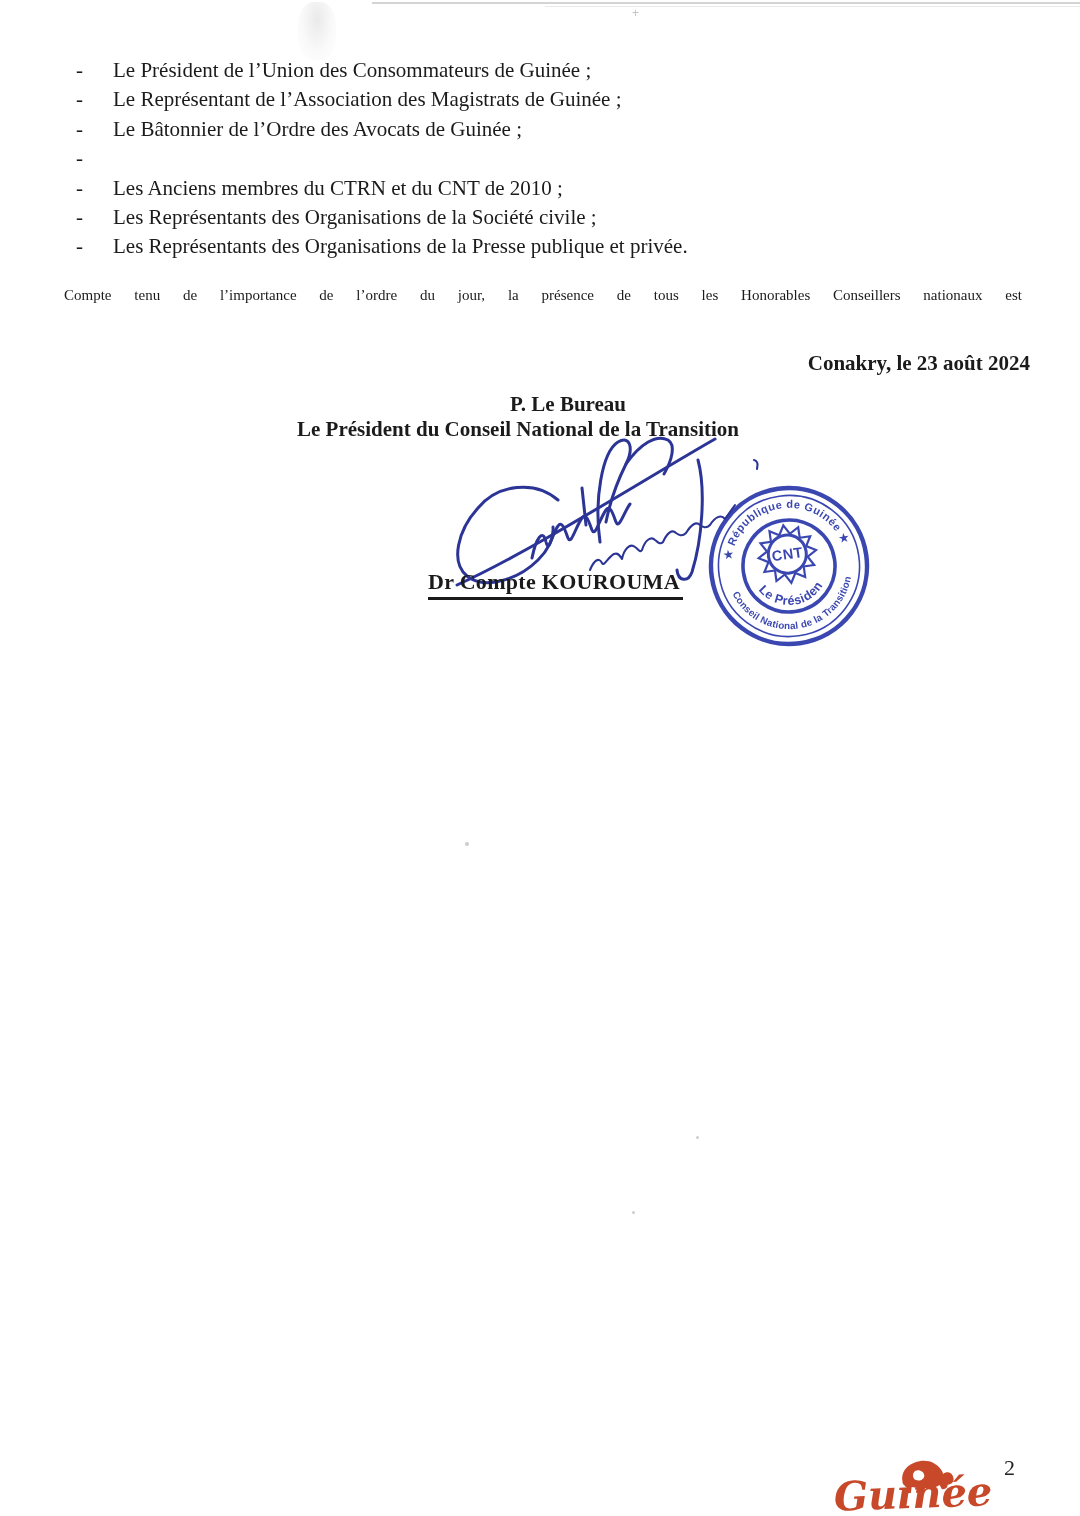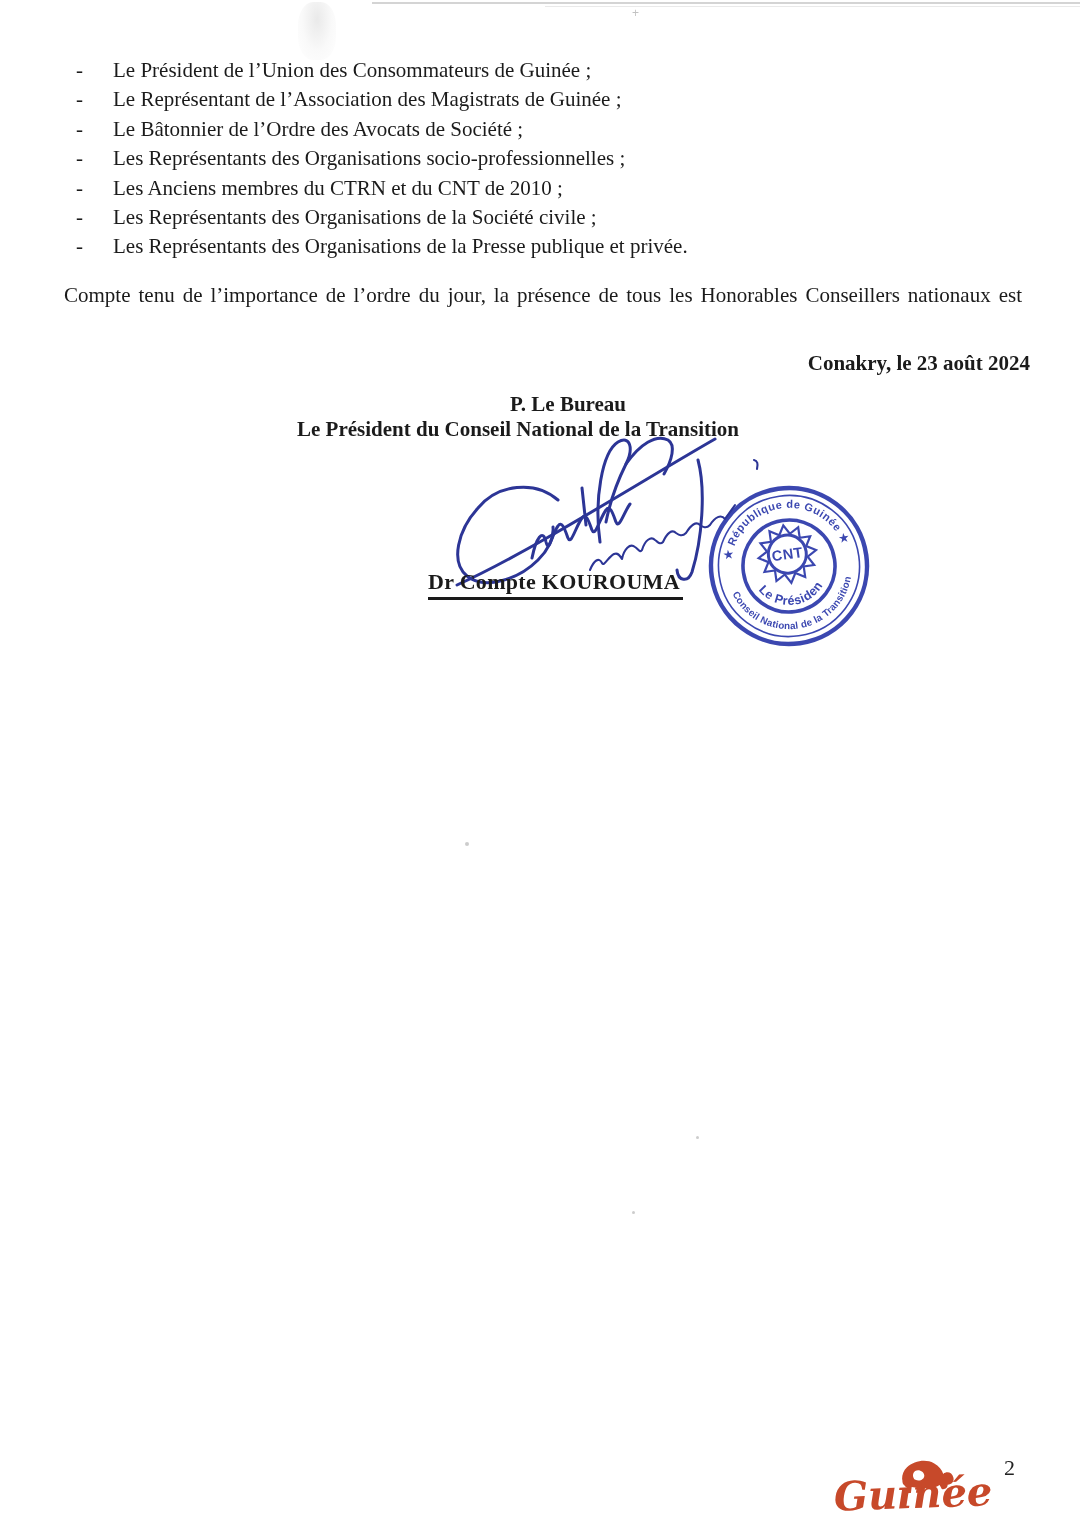--- a/index.html
+++ b/index.html
@@ -25,21 +25,21 @@
   .speck.s3{top:1211px;left:632px;width:3px;height:3px;}
   
   .recipients{
     position:absolute;top:56px;left:76px;width:960px;
     list-style:none;margin:0;padding:0;
     font-size:21px;line-height:29.4px;
   }
   .recipients li{display:flex;}
   .recipients .dash{width:37px;flex:0 0 37px;}
   
-  .para{position:absolute;top:281px;left:64px;width:958px;font-size:21px;line-height:28px;}
+  .para{position:absolute;top:281px;left:64px;width:958px;font-size:15px;line-height:28px;}
   .para .l1{text-align:justify;text-align-last:justify;}
   .para .l2{text-align:left;}
   
   .dateline{position:absolute;top:351px;right:50px;font-size:21px;font-weight:bold;}
   .closing-1{position:absolute;top:392px;left:0;width:1080px;text-align:center;font-size:21px;font-weight:bold;margin-left:28px;}
   .closing-2{position:absolute;top:417px;left:0;width:1036px;text-align:center;font-size:21px;font-weight:bold;}
   
   .stamp{position:absolute;top:482px;left:705px;width:168px;height:168px;opacity:.93;}
   .stamp .ring{fill:none;stroke:#2d3aab;}
   .stamp .stxt{fill:#2d3aab;font-family:"Liberation Sans",sans-serif;font-weight:bold;}
@@ -78,25 +78,24 @@
     <li>
         <span class="dash">-</span>
         <span>Le Président de l’Union des Consommateurs de Guinée ;</span>
       </li>
     <li>
         <span class="dash">-</span>
         <span>Le Représentant de l’Association des Magistrats de Guinée ;</span>
       </li>
     <li>
         <span class="dash">-</span>
-        <span>Le Bâtonnier de l’Ordre des Avocats de Société ;</span>
+        <span>Le Bâtonnier de l’Ordre des Avocats de Guinée ;</span>
       </li>
     <li>
         <span class="dash">-</span>
-        <span>Les Représentants des Organisations socio-professionnelles ;</span>
       </li>
     <li>
         <span class="dash">-</span>
         <span>Les Anciens membres du CTRN et du CNT de 2010 ;</span>
       </li>
     <li>
         <span class="dash">-</span>
         <span>Les Représentants des Organisations de la Société civile ;</span>
       </li>
     <li>

